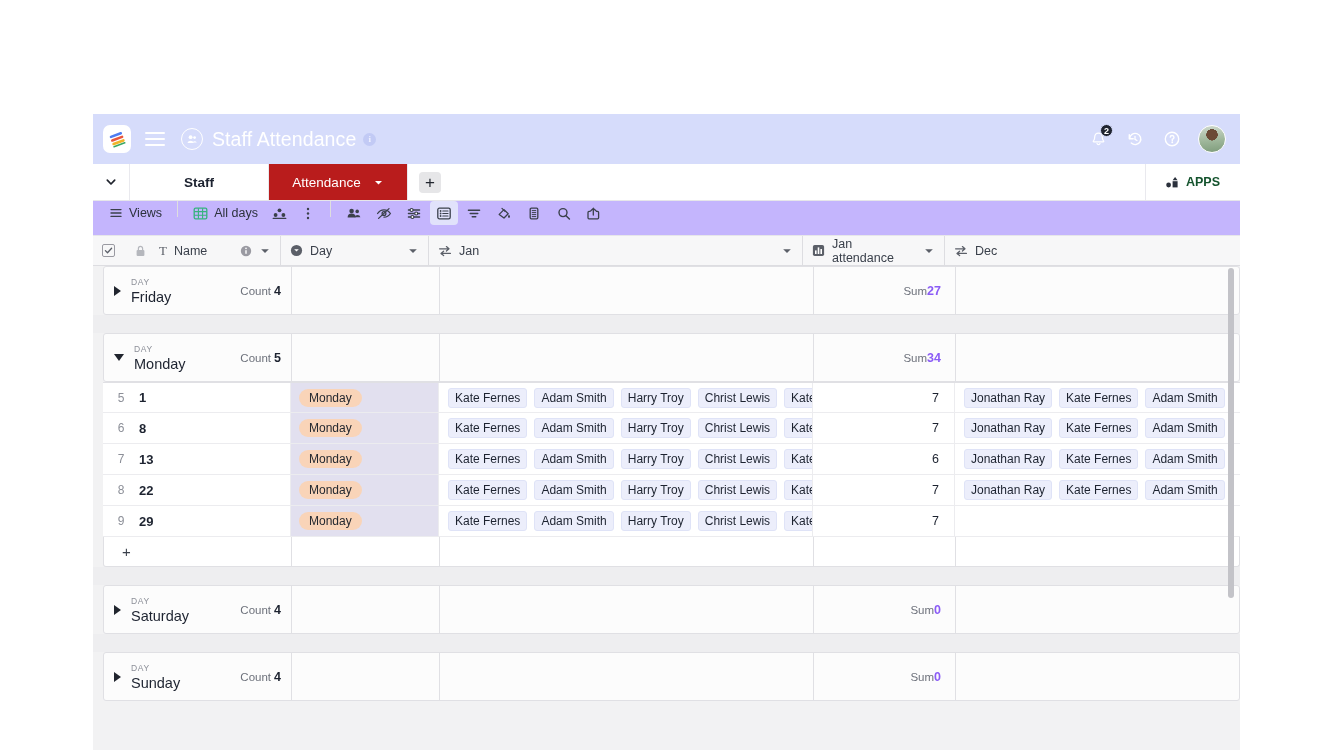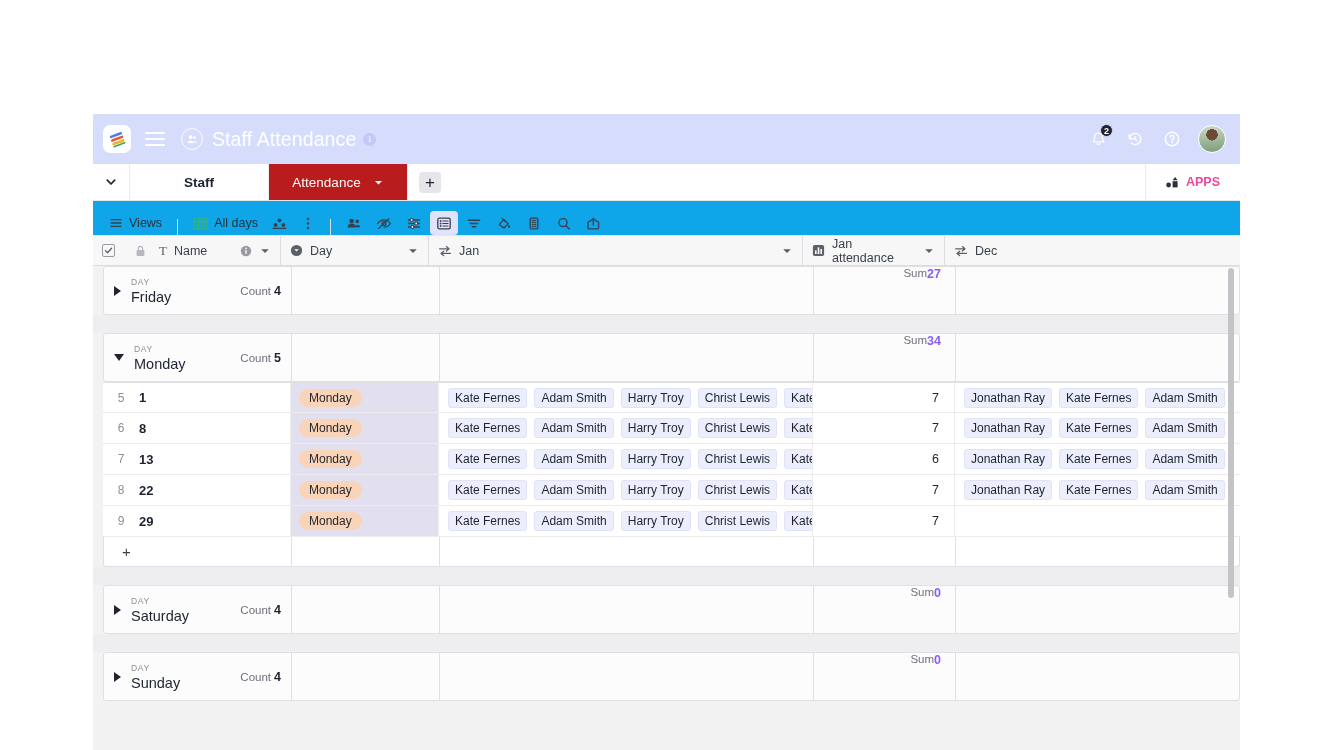--- a/index.html
+++ b/index.html
@@ -120,29 +120,29 @@
   .tab-add span {
     width: 22px; height: 21px; border-radius: 4px; background: #e6e6e8;
     display: flex; align-items: center; justify-content: center;
     font-size: 17px; color: #21252e; line-height: 1;
   }
   .tabbar-fill { flex: 1 1 auto; border-right: 1px solid #e9e9ee; }
   .apps-btn {
     width: 94px;
     display: flex; align-items: center; justify-content: center;
     gap: 6px;
-    font-size: 12.5px; font-weight: bold; color: #ec4899;
+    font-size: 12.5px; font-weight: bold; color: #14532d;
     cursor: pointer;
   }
 
   
   .toolbar {
     height: 34px;
-    background: #0ea5e9;
-    display: flex; align-items: flex-end;
+    background: #c4b5fd;
+    display: flex; align-items: flex-start;
     padding-left: 10px;
     border-bottom: 1px solid #e6e6ea;
     gap: 2px;
   }
   .tb-item {
     display: flex; align-items: center; gap: 6px;
     height: 24px; padding: 0 6px;
     border-radius: 4px; cursor: pointer;
     font-size: 12.5px; color: #2b313c;
     white-space: nowrap;
@@ -207,21 +207,21 @@
     border-left: 5px solid transparent;
     border-right: 5px solid transparent;
   }
   .grp-label { display: flex; flex-direction: column; gap: 2px; }
   .grp-field { font-size: 8.5px; letter-spacing: .7px; color: #8c8f98; }
   .grp-val { font-size: 14.5px; font-weight: normal; color: #1d2330; }
   .grp-count { margin-left: auto; margin-right: 10px; font-size: 11.5px; color: #6d717b; }
   .grp-count b { color: #1d2330; font-size: 12.5px; margin-left: 3px; }
   .grp-cell { border-right: 1px solid #e0e0e4; box-sizing: border-box; }
   .grp-sum {
-    display: flex; justify-content: flex-end;
+    display: flex; align-items: center; justify-content: flex-end;
     padding-right: 14px; font-size: 11.5px; color: #6d717b;
     border-right: 1px solid #e0e0e4; box-sizing: border-box;
   }
   .grp-sum b { color: #8b5cf6; font-size: 12.5px; margin-left: 0; }
   .grp-gap { height: 18px; background: #eeeef0; }
 
   .row {
     display: flex; height: 31px; align-items: stretch;
     margin-left: 10px;
     background: #ffffff;

